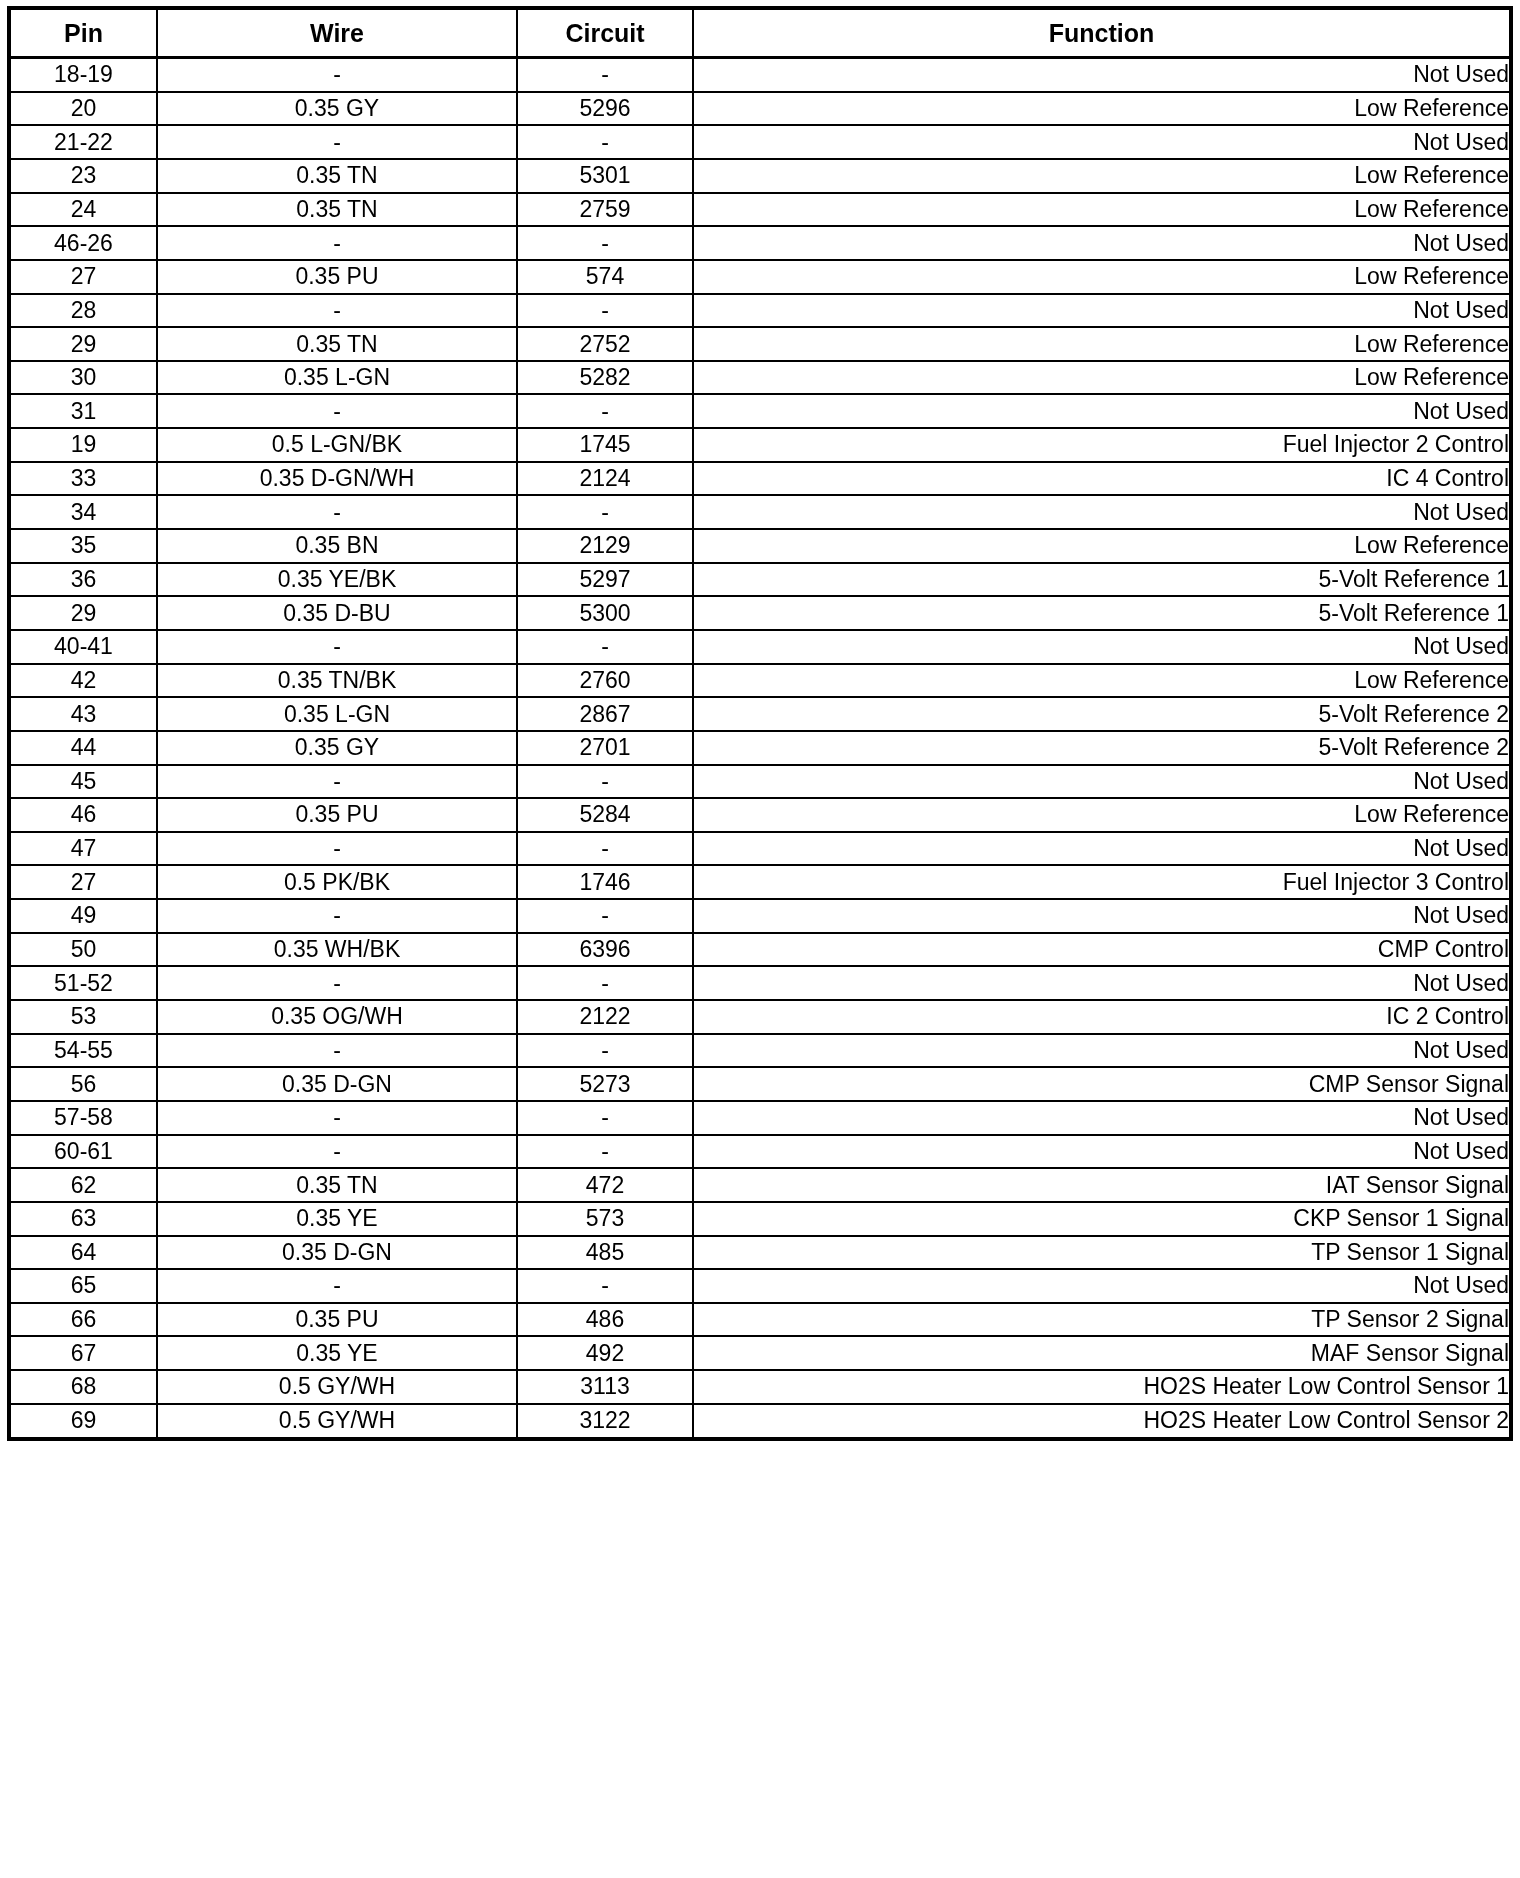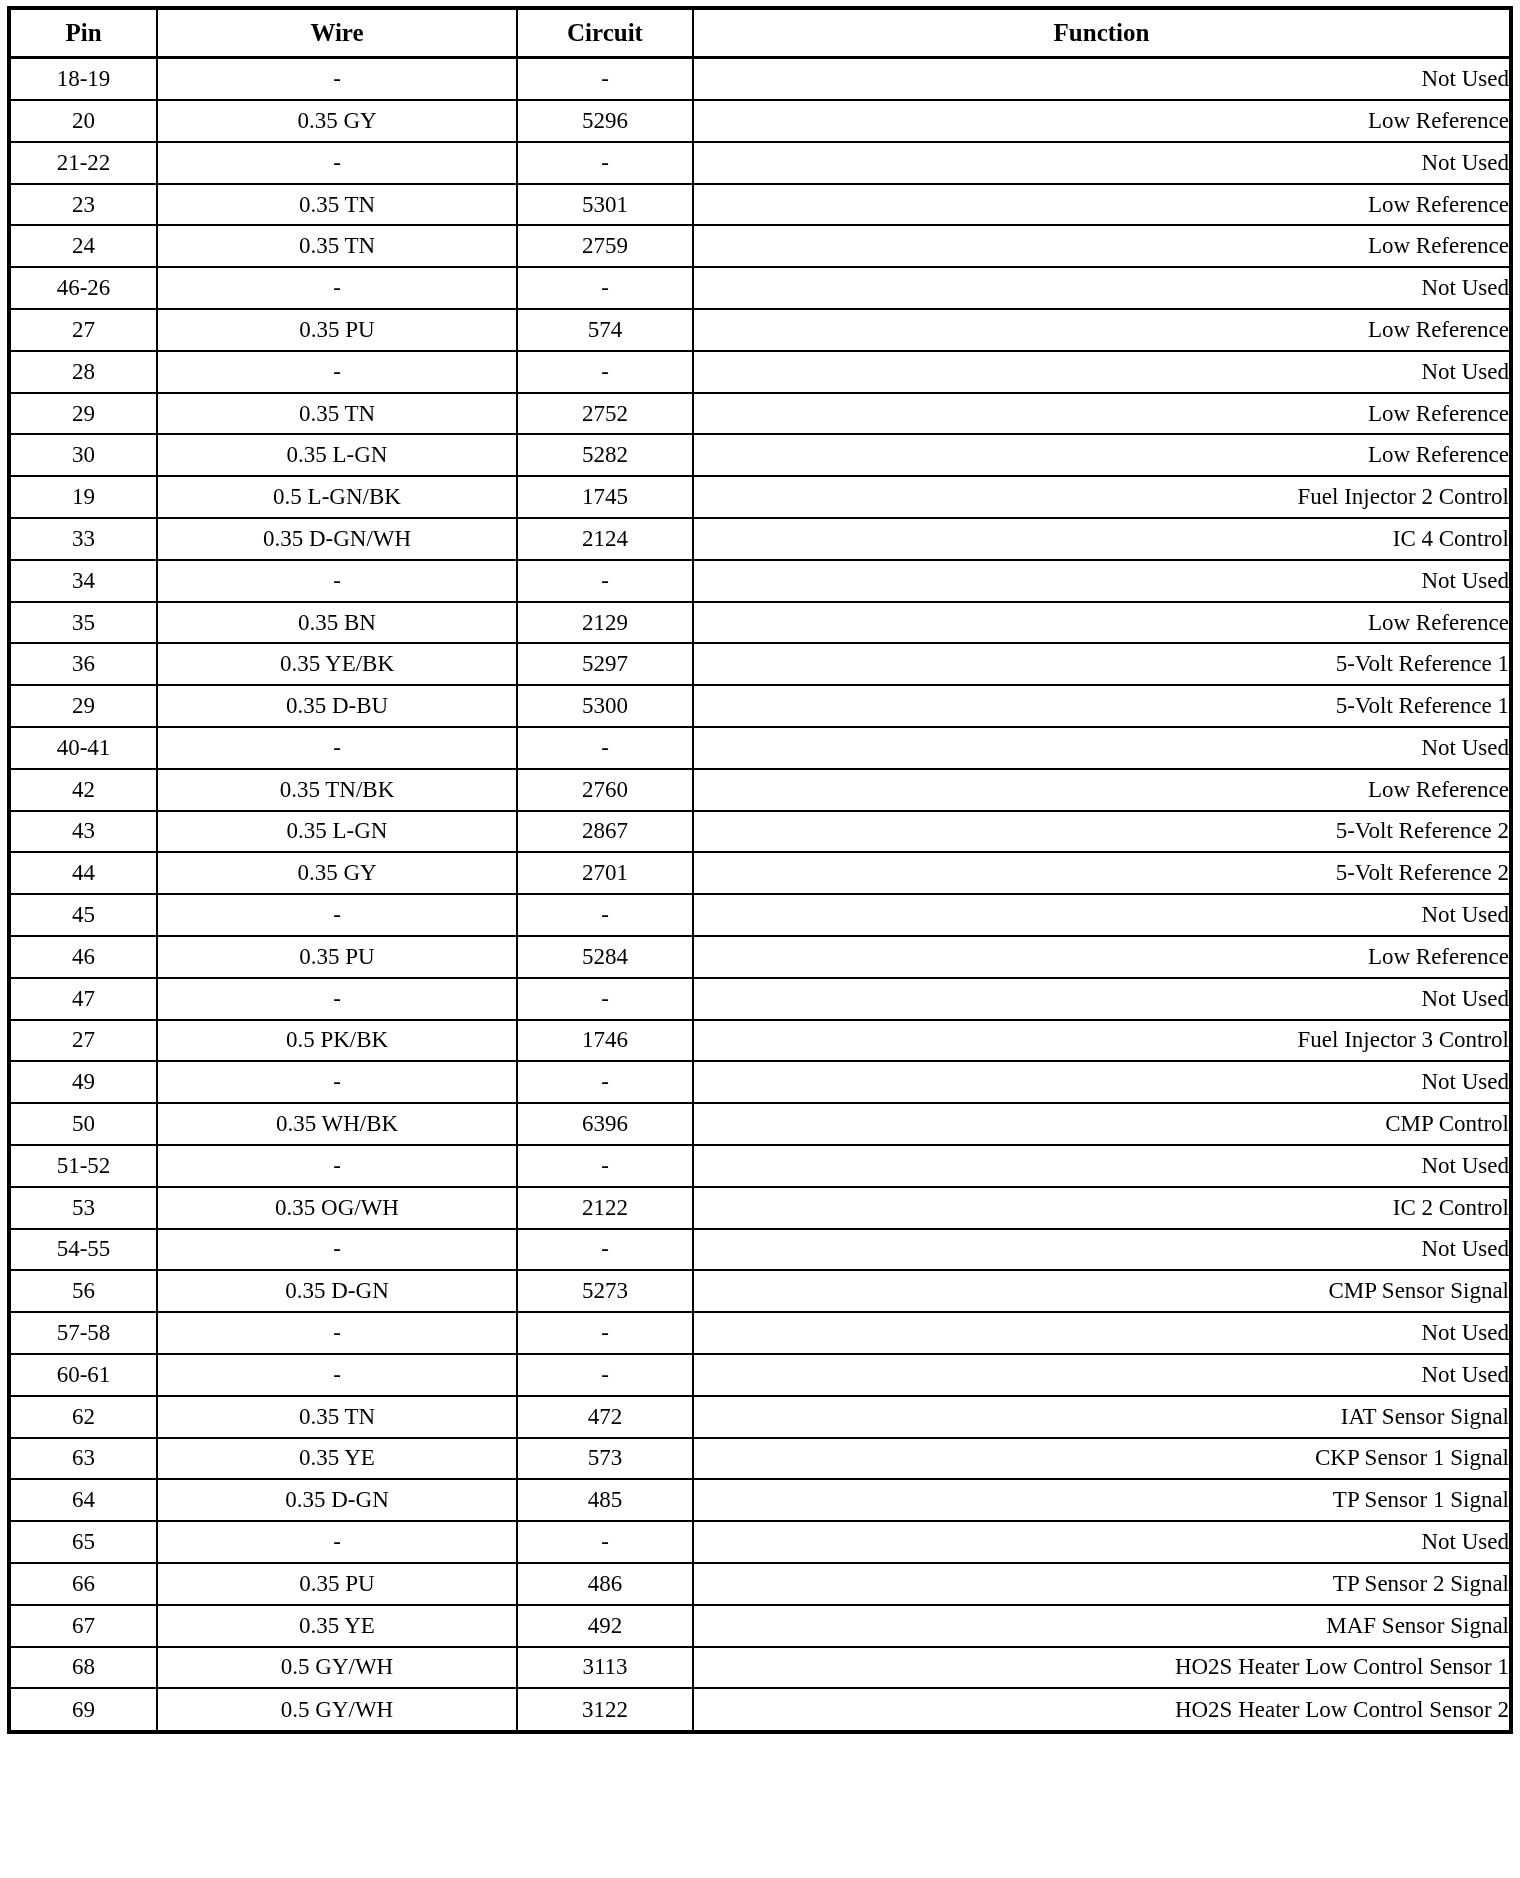--- a/index.html
+++ b/index.html
@@ -10,25 +10,24 @@
   body {
     width: 1520px;
     height: 1878px;
     box-sizing: border-box;
     padding: 6px 7px;
     font-family: "Liberation Sans", sans-serif;
     color: #000;
   }
   table.pinout {
     width: 100%;
-    height: 1728px;
+    height: 1435px;
     border-collapse: collapse;
     table-layout: fixed;
     border: 4px solid #000;
-    font-family: Liberation Serif, serif;
   }
   .pinout th, .pinout td {
     border: 2px solid #000;
     overflow: hidden;
     white-space: nowrap;
     vertical-align: middle;
   }
   .pinout thead th {
     height: 44px;
     font-size: 25px;
@@ -123,20 +122,26 @@
         <td class="col-circuit">2752</td>
         <td class="col-function">Low Reference</td>
       </tr>
       <tr>
         <td class="col-pin">30</td>
         <td class="col-wire">0.35 L-GN</td>
         <td class="col-circuit">5282</td>
         <td class="col-function">Low Reference</td>
       </tr>
       <tr>
+        <td class="col-pin">31</td>
+        <td class="col-wire">-</td>
+        <td class="col-circuit">-</td>
+        <td class="col-function">Not Used</td>
+      </tr>
+      <tr>
         <td class="col-pin">19</td>
         <td class="col-wire">0.5 L-GN/BK</td>
         <td class="col-circuit">1745</td>
         <td class="col-function">Fuel Injector 2 Control</td>
       </tr>
       <tr>
         <td class="col-pin">33</td>
         <td class="col-wire">0.35 D-GN/WH</td>
         <td class="col-circuit">2124</td>
         <td class="col-function">IC 4 Control</td>

